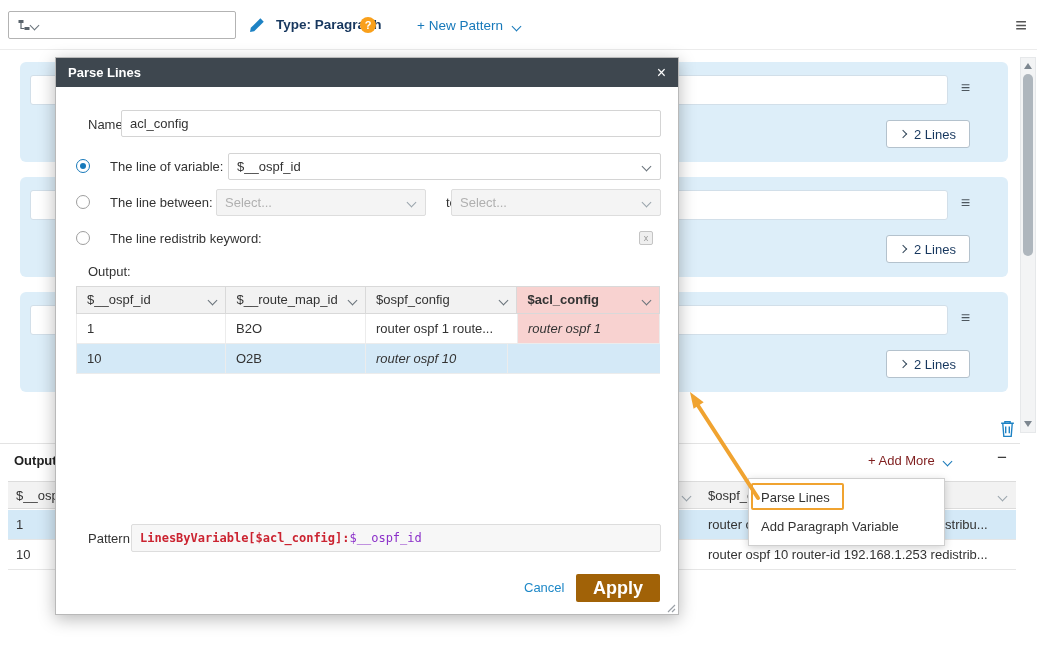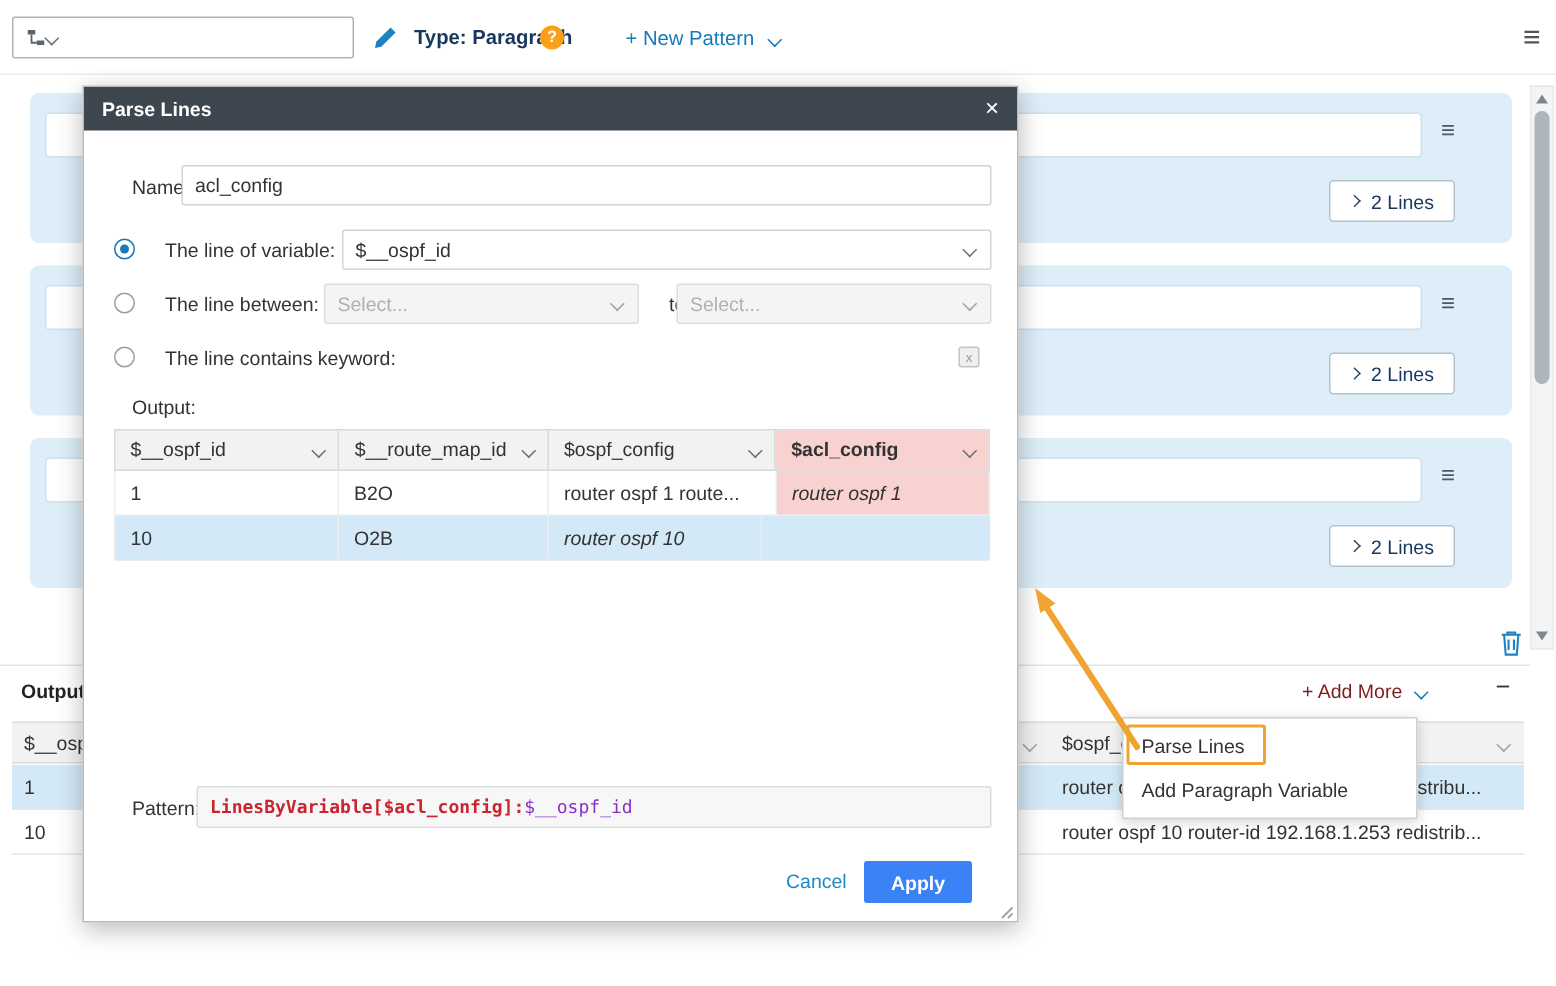--- a/index.html
+++ b/index.html
@@ -85,21 +85,21 @@
   .mt-c { line-height:30px; padding-left:10px; border-right:1px solid #ececec; white-space:nowrap; overflow:hidden; }
   .mt-c:last-child { border-right:none;font-style:italic; }
   .mt-c.pink { background:#f8d2d0; }
   .w1 { width:150px; } .w2 { width:140px; } .w3 { width:152px; } .w4 { width:142px; }
   .mt-row .w1 { border-left:1px solid #ececec; } .mt-row .w4 { border-right:1px solid #ececec; }
 
   .pattern-box { position:absolute; left:75px; top:466px; width:530px; height:28px; background:#f7f7f7; border:1px solid #ddd; border-radius:2px; line-height:26px; padding:0 8px; font-family:"DejaVu Sans Mono","Liberation Mono",monospace; font-size:12px; white-space:nowrap; overflow:hidden; }
   .pat-red { color:#cb2431;font-weight:bold; }
   .pat-purple { color:#8b2fc9; }
   .cancel-btn { position:absolute; left:468px; top:522px; color:#1e88c7; cursor:pointer; }
-  .apply-btn { position:absolute; left:520px; top:516px; width:72px; height:28px; background:#3b82f6; color:#fff; font-weight:bold; border:none; border-radius:2px; font-size:13px; cursor:pointer; }
+  .apply-btn { position:absolute; left:520px; top:516px; width:84px; height:28px; background:#a16207; color:#fff; font-weight:bold; border:none; border-radius:2px; font-size:18px; cursor:pointer; }
   .resize-grip { position:absolute; right:1px; bottom:1px; width:12px; height:12px; cursor:nwse-resize; }
 </style>
 </head>
 <body>
 
 <div id="screen">
 
   <div class="topbar">
     <div class="selector">
       <span style="display:inline-flex;">
@@ -217,21 +217,21 @@
       <span>Select...</span>
       <span class="chev lite"></span>
     </div>
     <span class="fld-label" style="left:378px; top:137px;">to</span>
     <div class="dd disabled" style="left:395px; top:131px; width:210px;">
       <span>Select...</span>
       <span class="chev lite"></span>
     </div>
 
     <span class="radio" style="left:20px; top:173px;"></span>
-    <span class="fld-label" style="left:42px; top:173px;">The line contains keyword:</span>
+    <span class="fld-label" style="left:42px; top:173px;">The line redistrib keyword:</span>
     <span class="kw-icon" style="left:583px; top:173px;">x</span>
 
     <span class="fld-label" style="left:20px; top:206px;">Output:</span>
 
     <div class="mtable">
       <div class="mt-head">
         <div class="mt-hc w1">
           <span>$__ospf_id</span><span class="chev"></span>
         </div>
         <div class="mt-hc w2">

